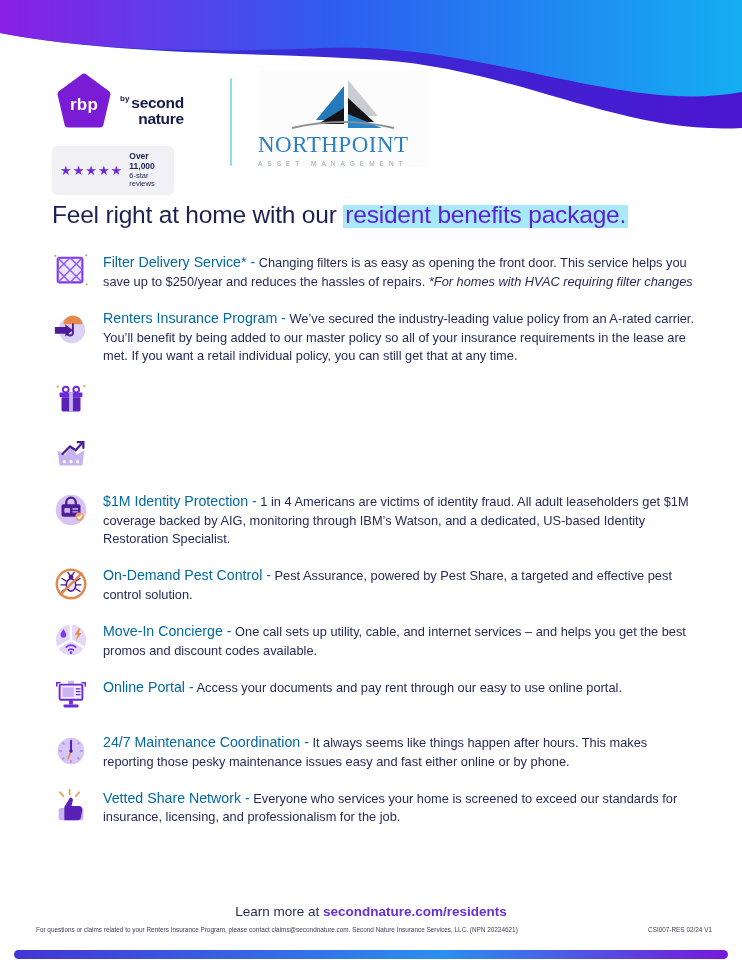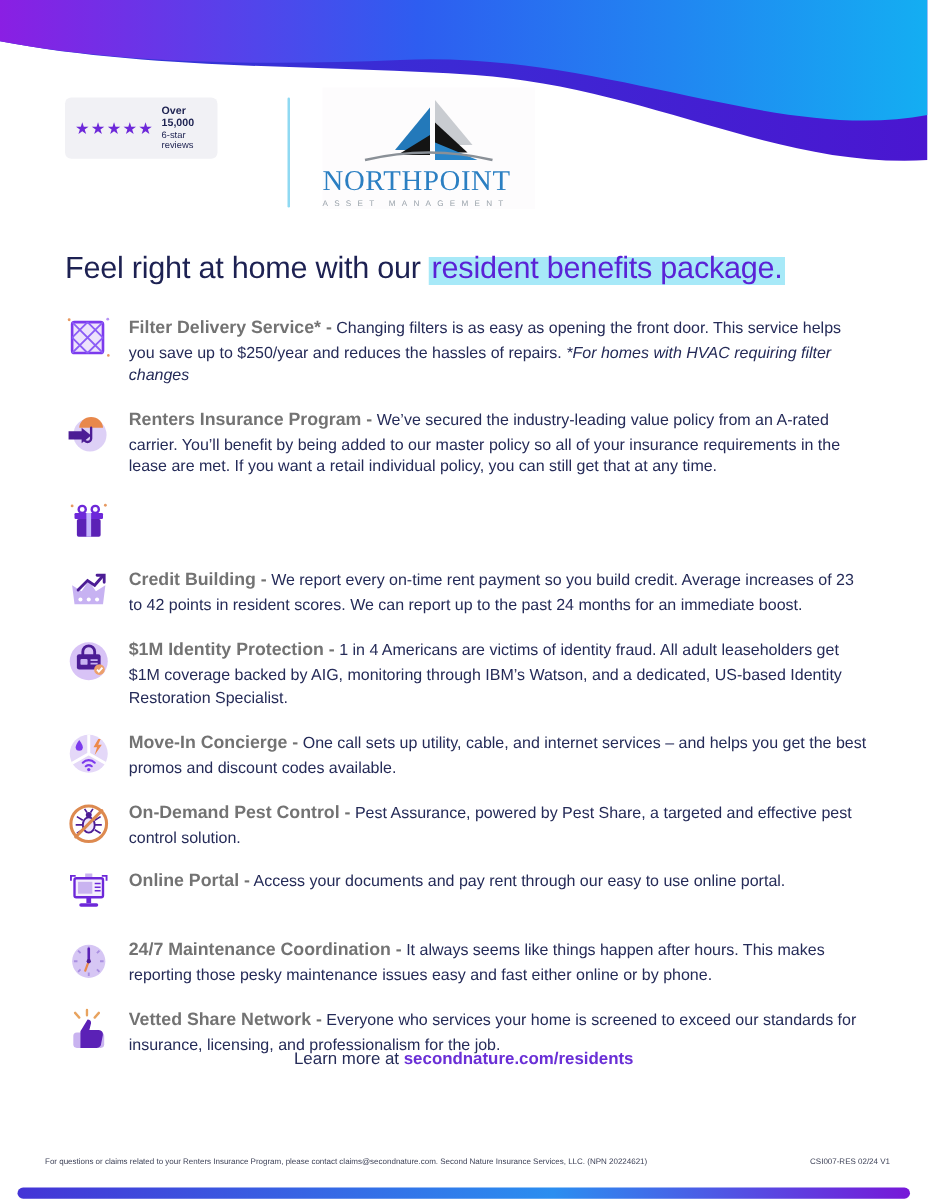--- a/index.html
+++ b/index.html
@@ -55,25 +55,25 @@
     color:#5a22d6; font-weight:normal;
     background:linear-gradient(to bottom, transparent 16%, #a7e9f8 16%);
     padding:0 2px;
   }
 
   
   .benefits { position:absolute; top:252px; left:52px; width:645px; display:flex; flex-direction:column; gap:17px; }
   .benefit { display:flex; gap:13px; align-items:flex-start; min-height:38px; }
   .benefit .icon { flex:0 0 38px; height:38px; }
   .benefit p { font-size:12.8px; line-height:1.4; color:#252b58; margin-top:1px; }
-  .b-title { font-weight:bold; font-size:14.2px; color:#737373;margin-top:32px; }
+  .b-title { font-weight:normal; font-size:14.2px; color:#0369a1;margin-top:32px; }
   .b-note { font-style:italic; }
 
   
-  .cta { position:absolute; top:839px; left:0; width:742px; text-align:center; font-size:13.5px; color:#252b58; }
+  .cta { position:absolute; top:904px; left:0; width:742px; text-align:center; font-size:13.5px; color:#252b58; }
   .cta-link { color:#6a2fd6; font-weight:bold; text-decoration:none; }
   .fineprint {
     position:absolute; top:926px; left:36px; right:30px;
     display:flex; justify-content:space-between; align-items:flex-start;
     font-size:6.4px; color:#3b3f55;
   }
   .fineprint .fp-right { margin-left:20px; white-space:nowrap; }
   .bottom-bar {
     position:absolute; left:14px; right:14px; bottom:1px; height:9px; border-radius:5px;
     background:linear-gradient(90deg,#4434d6,#2b8ef0 60%,#7718d8);
@@ -95,24 +95,37 @@
         <stop offset="0" stop-color="#2f3bd8"></stop>
         <stop offset="1" stop-color="#4a16d0"></stop>
       </linearGradient>
     </defs>
     <path d="M0,0 H742 V128 C620,135 520,70 380,60 C260,52 120,56 0,33 Z" fill="url(#gUnder)"></path>
     <path d="M0,0 H742 V92 C620,115 480,40 320,48 C200,53 90,50 0,33 Z" fill="url(#gMain)"></path>
   </svg>
 
   <div class="logo-row">
     <div class="rbp-block">
+      <div class="rbp-top">
+        <div class="rbp-logo">
+          <svg viewBox="0 0 64 68" width="64" height="68">
+            <rect x="13" y="15" width="38" height="38" rx="10" transform="rotate(45 32 34)" fill="#38cbe4"></rect>
+            <path d="M32 7 L55 24 L48 54 L16 54 L9 24 Z" fill="#7a1bd6" stroke="#7a1bd6" stroke-width="7" stroke-linejoin="round"></path>
+          </svg>
+          <span class="rbp-text">rbp</span>
+        </div>
+        <div class="sn-wordmark">
+          <div><span class="sn-by">by</span><span class="sn-l1">second</span></div>
+          <div class="sn-l2-row"><span class="sn-l2">nature</span></div>
+        </div>
+      </div>
       <div class="reviews-badge">
         <span class="stars">★★★★★</span>
         <span class="reviews-text">
-          <div class="reviews-l1">Over 15,000</div>
+          <div class="reviews-l1">Over 11,000</div>
           <div class="reviews-l2">6-star reviews</div>
         </span>
       </div>
     </div>
 
     <div class="logo-divider"></div>
 
     <div class="np-block">
       <svg class="np-graphic" width="130" height="62" viewBox="0 0 130 62">
         <path d="M38 48 L66 14 L66 48 Z" fill="#2379ba"></path>
@@ -165,57 +178,56 @@
 
     <div class="benefit">
       <span class="icon"><svg viewBox="0 0 40 40" width="38" height="38">
             <path d="M6 15 l8 5 6 -9 6 9 8 -5 -2 16 H8 z" fill="#c7b2f2"></path>
             <path d="M11 19 L19 11 L25 15 L32 7" stroke="#4c1d95" stroke-width="2.4" fill="none" stroke-linecap="round"></path>
             <path d="M27 6.5 h6 v6" stroke="#4c1d95" stroke-width="2.4" fill="none" stroke-linecap="round"></path>
             <circle cx="13" cy="27" r="1.7" fill="#ffffff"></circle>
             <circle cx="20" cy="27" r="1.7" fill="#ffffff"></circle>
             <circle cx="27" cy="27" r="1.7" fill="#ffffff"></circle>
           </svg></span>
-      <p><b class="b-title">Credit Building -</b> <span class="b-desc">We report every on-time rent payment so you build credit. Average increases of 23 to 42 points in resident scores. We can report up to the past 24 months for an immediate boost.</span> </p>
     </div>
 
     <div class="benefit">
       <span class="icon"><svg viewBox="0 0 40 40" width="38" height="38">
             <circle cx="20" cy="20" r="16" fill="#d8c3f6"></circle>
             <path d="M15 15 v-3 a5 5 0 0 1 10 0 v3" stroke="#4c1d95" stroke-width="2.4" fill="none"></path>
             <rect x="10" y="14" width="20" height="13" rx="2" fill="#4c1d95"></rect>
             <rect x="13" y="18" width="6" height="5" rx="1" fill="#c7b2f2"></rect>
             <path d="M21.5 19 h6 M21.5 22 h6" stroke="#c7b2f2" stroke-width="1.5"></path>
             <circle cx="29" cy="27" r="4.5" fill="#eda06b"></circle>
             <path d="M27 27 l1.5 1.7 3 -3.4" stroke="#ffffff" stroke-width="1.6" fill="none"></path>
           </svg></span>
       <p><b class="b-title">$1M Identity Protection -</b> <span class="b-desc">1 in 4 Americans are victims of identity fraud. All adult leaseholders get $1M coverage backed by AIG, monitoring through IBM’s Watson, and a dedicated, US-based Identity Restoration Specialist.</span> </p>
     </div>
 
     <div class="benefit">
       <span class="icon"><svg viewBox="0 0 40 40" width="38" height="38">
+            <circle cx="20" cy="20" r="15" stroke="#dd8a50" stroke-width="2.6" fill="none"></circle>
+            <ellipse cx="20" cy="21" rx="5" ry="6.5" fill="#efe5fb" stroke="#4c1d95" stroke-width="1.6"></ellipse>
+            <circle cx="20" cy="12.5" r="2.5" fill="#4c1d95"></circle>
+            <path d="M15 17 l-5 -3 M15 21 h-6 M15 25 l-5 3 M25 17 l5 -3 M25 21 h6 M25 25 l5 3 M18.5 10.5 l-2 -3 M21.5 10.5 l2 -3" stroke="#4c1d95" stroke-width="1.4"></path>
+            <path d="M9 31 L31 9" stroke="#dd8a50" stroke-width="2.6" stroke-linecap="round"></path>
+          </svg></span>
+      <p><b class="b-title">On-Demand Pest Control -</b> <span class="b-desc">Pest Assurance, powered by Pest Share, a targeted and effective pest control solution.</span> </p>
+    </div>
+
+    <div class="benefit">
+      <span class="icon"><svg viewBox="0 0 40 40" width="38" height="38">
             <circle cx="20" cy="20" r="16" fill="#e4d8f8"></circle>
             <path d="M20 20 L20 4 M20 20 L6 28 M20 20 L34 28" stroke="#ffffff" stroke-width="2.5"></path>
             <path d="M12 8.5 c2 3 3 4.5 3 6 a3 3 0 0 1 -6 0 c0 -1.5 1 -3 3 -6 z" fill="#7c3aed"></path>
             <path d="M28 7.5 l-4 7 h3 l-2 6.5 6 -8.5 h-3 l2 -5 z" fill="#ed8a4a"></path>
             <path d="M15 27.5 a7 7 0 0 1 10 0 M17.5 30.5 a4 4 0 0 1 5 0" stroke="#7c3aed" stroke-width="1.8" fill="none" stroke-linecap="round"></path>
             <circle cx="20" cy="33.3" r="1.4" fill="#7c3aed"></circle>
           </svg></span>
       <p><b class="b-title">Move-In Concierge -</b> <span class="b-desc">One call sets up utility, cable, and internet services – and helps you get the best promos and discount codes available.</span> </p>
-    </div>
-
-    <div class="benefit">
-      <span class="icon"><svg viewBox="0 0 40 40" width="38" height="38">
-            <circle cx="20" cy="20" r="15" stroke="#dd8a50" stroke-width="2.6" fill="none"></circle>
-            <ellipse cx="20" cy="21" rx="5" ry="6.5" fill="#efe5fb" stroke="#4c1d95" stroke-width="1.6"></ellipse>
-            <circle cx="20" cy="12.5" r="2.5" fill="#4c1d95"></circle>
-            <path d="M15 17 l-5 -3 M15 21 h-6 M15 25 l-5 3 M25 17 l5 -3 M25 21 h6 M25 25 l5 3 M18.5 10.5 l-2 -3 M21.5 10.5 l2 -3" stroke="#4c1d95" stroke-width="1.4"></path>
-            <path d="M9 31 L31 9" stroke="#dd8a50" stroke-width="2.6" stroke-linecap="round"></path>
-          </svg></span>
-      <p><b class="b-title">On-Demand Pest Control -</b> <span class="b-desc">Pest Assurance, powered by Pest Share, a targeted and effective pest control solution.</span> </p>
     </div>
 
     <div class="benefit">
       <span class="icon"><svg viewBox="0 0 40 40" width="38" height="38">
             <path d="M5 10 v-4 h4 M35 10 v-4 h-4" stroke="#6d28d9" stroke-width="1.6" fill="none"></path>
             <rect x="17" y="4" width="6" height="5" fill="#c9b3f0"></rect>
             <rect x="8" y="8" width="24" height="16" rx="1.5" fill="#f4eefc" stroke="#6d28d9" stroke-width="2"></rect>
             <rect x="11" y="11" width="12" height="10" fill="#c9b3f0"></rect>
             <path d="M25 12.5 h5 M25 15.5 h5 M25 18.5 h5" stroke="#6d28d9" stroke-width="1.3"></path>
             <rect x="18" y="24" width="4" height="5" fill="#6d28d9"></rect>

